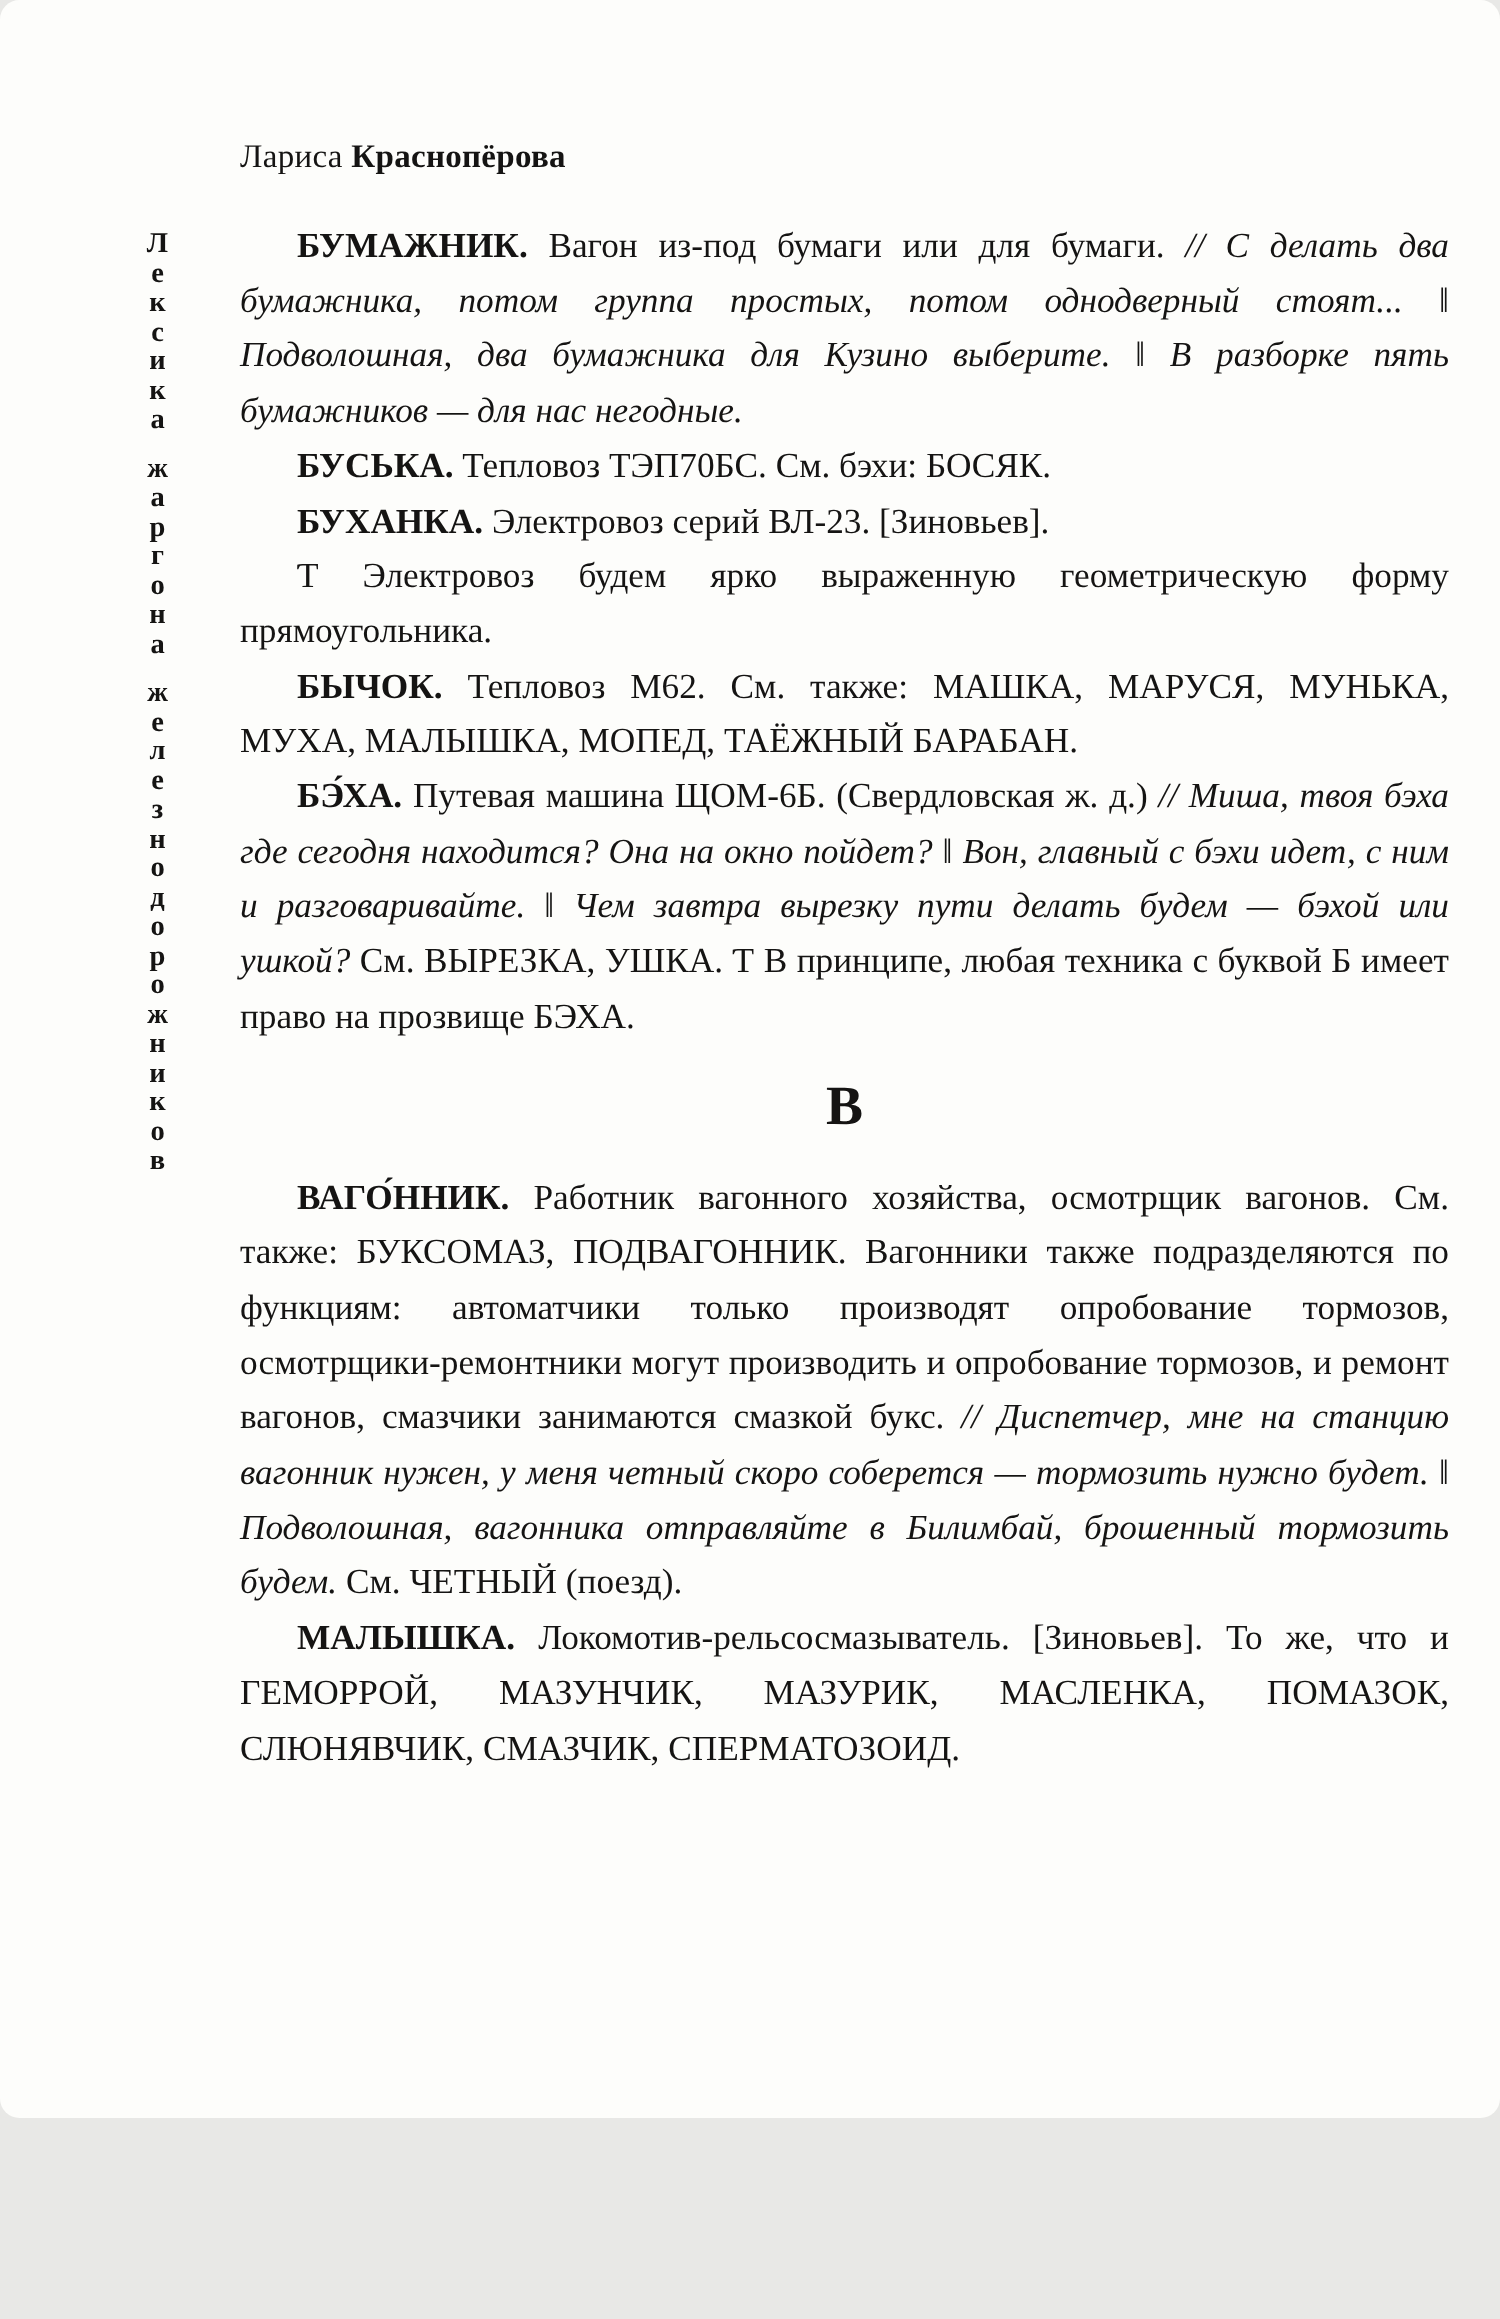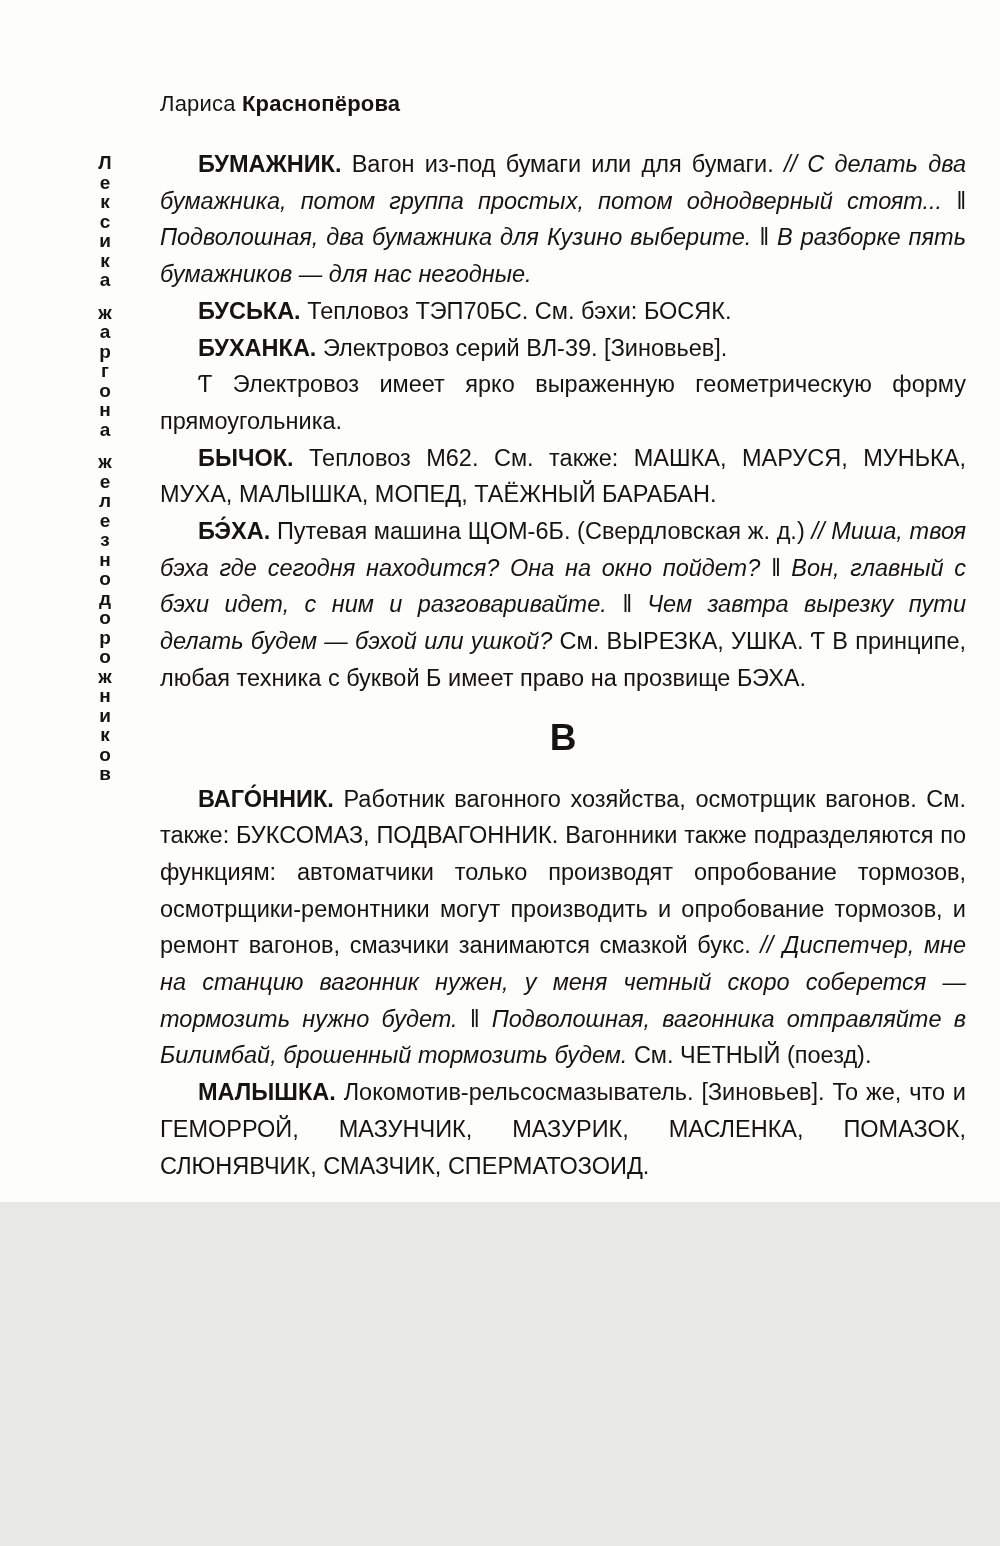--- a/index.html
+++ b/index.html
@@ -1,23 +1,24 @@
 <!DOCTYPE html>
 <html lang="ru"><head>
 <meta charset="utf-8">
 <style>
   html,body { margin:0; padding:0; background:#e8e8e6; }
   .page {
     position:relative;
-    width:1000px; height:1202px;
+    width:1000px; height:1412px;
     margin:0 auto;
     background:#fdfdfb;
-    font-family:Liberation Sans, sans-serif;
+    font-family:Liberation Serif, serif;
     color:#151413;
     overflow:hidden;
+    border-radius:13px;
   }
   .author {
     position:absolute; left:160px; top:91px;
     font-size:22px; letter-spacing:0.2px;
   }
   .author .bold { font-weight:bold; }
   .sidebar {
     position:absolute; left:90px; top:153px; width:30px;
     display:flex; flex-direction:column; align-items:center;
     font-weight:bold; font-size:19px; line-height:19.5px;
@@ -84,22 +85,22 @@
       <div class="sb-letter">и</div>
       <div class="sb-letter">к</div>
       <div class="sb-letter">о</div>
       <div class="sb-letter">в</div>
     </div>
 
   <div class="main">
     <div id="paras-before">
         <p class="para"><span class="bold">БУМАЖНИК.</span><span class="normal"> Вагон из-под бумаги или для бумаги. </span><span class="italic">// С делать два бумажника, потом группа простых, потом однодверный стоят... ‖ Подволошная, два бумажника для Кузино выберите. ‖ В разборке пять бумажников — для нас негодные.</span></p>
         <p class="para"><span class="bold">БУСЬКА.</span><span class="normal"> Тепловоз ТЭП70БС. См. бэхи: БОСЯК.</span></p>
-        <p class="para"><span class="bold">БУХАНКА.</span><span class="normal"> Электровоз серий ВЛ-39. [Зиновьев].</span></p>
-        <p class="para"><span class="normal">Ƭ Электровоз имеет ярко выраженную геометрическую форму прямоугольника.</span></p>
+        <p class="para"><span class="bold">БУХАНКА.</span><span class="normal"> Электровоз серий ВЛ-23. [Зиновьев].</span></p>
+        <p class="para"><span class="normal">Ƭ Электровоз будем ярко выраженную геометрическую форму прямоугольника.</span></p>
         <p class="para"><span class="bold">БЫЧОК.</span><span class="normal"> Тепловоз М62. См. также: МАШКА, МАРУСЯ, МУНЬКА, МУХА, МАЛЫШКА, МОПЕД, ТАЁЖНЫЙ БАРАБАН.</span></p>
         <p class="para"><span class="bold">БЭ́ХА.</span><span class="normal"> Путевая машина ЩОМ-6Б. (Свердловская ж. д.) </span><span class="italic">// Миша, твоя бэха где сегодня находится? Она на окно пойдет? ‖ Вон, главный с бэхи идет, с ним и разговаривайте. ‖ Чем завтра вырезку пути делать будем — бэхой или ушкой?</span><span class="normal"> См. ВЫРЕЗКА, УШКА. Ƭ В принципе, любая техника с буквой Б имеет право на прозвище БЭХА.</span></p>
       </div>
     <div class="section-heading">В</div>
     <div id="paras-after">
         <p class="para"><span class="bold">ВАГО́ННИК.</span><span class="normal"> Работник вагонного хозяйства, осмотрщик вагонов. См. также: БУКСОМАЗ, ПОДВАГОННИК. Вагонники также подразделяются по функциям: автоматчики только производят опробование тормозов, осмотрщики-ремонтники могут производить и опробование тормозов, и ремонт вагонов, смазчики занимаются смазкой букс. </span><span class="italic">// Диспетчер, мне на станцию вагонник нужен, у меня четный скоро соберется — тормозить нужно будет. ‖ Подволошная, вагонника отправляйте в Билимбай, брошенный тормозить будем.</span><span class="normal"> См. ЧЕТНЫЙ (поезд).</span></p>
         <p class="para"><span class="bold">МАЛЫШКА.</span><span class="normal"> Локомотив-рельсосмазыватель. [Зиновьев]. То же, что и ГЕМОРРОЙ, МАЗУНЧИК, МАЗУРИК, МАСЛЕНКА, ПОМАЗОК, СЛЮНЯВЧИК, СМАЗЧИК, СПЕРМАТОЗОИД.</span></p>
       </div>
   </div>
 

